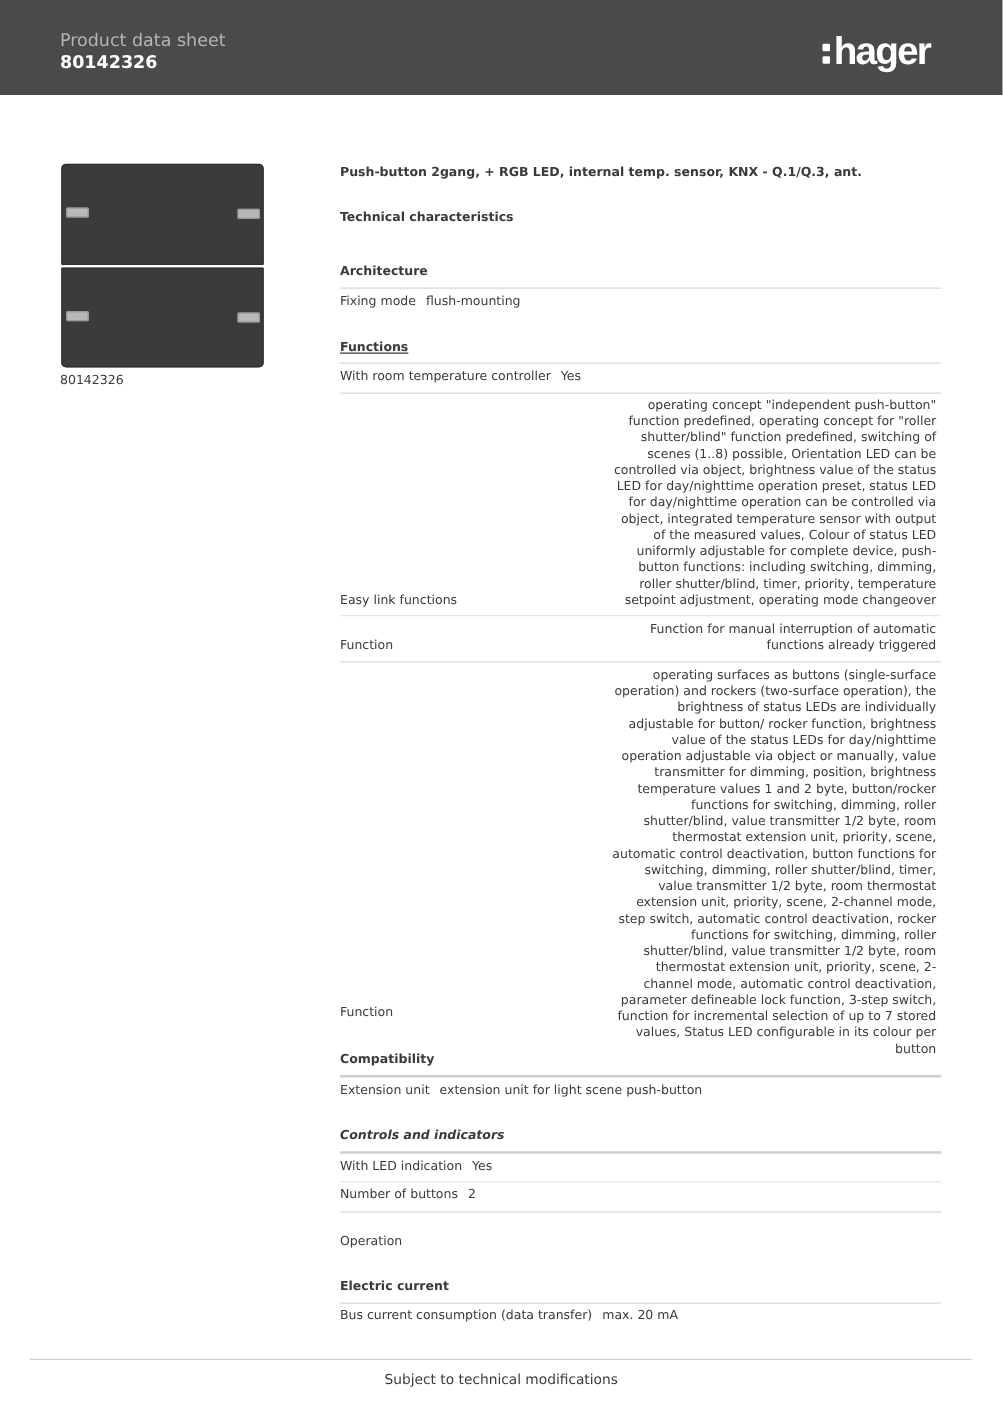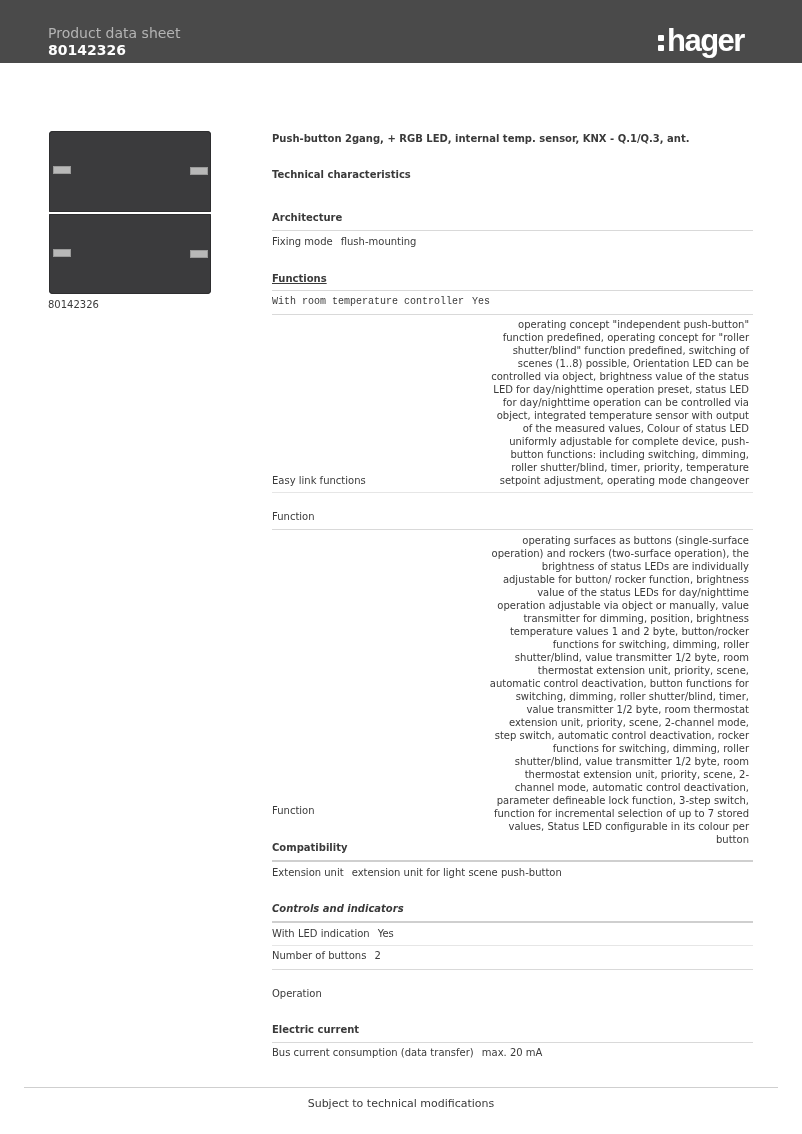--- a/index.html
+++ b/index.html
@@ -3,21 +3,21 @@
 <meta charset="utf-8">
 <style>
   html, body { margin: 0; padding: 0; }
   body {
     width: 802px; height: 1134px; position: relative; overflow: hidden;
     background: #ffffff;
     font-family: "DejaVu Sans", sans-serif;
     color: #3a3a3a;
   }
   .header {
-    position: absolute; left: 0; top: 0; width: 802px; height: 63px;
+    position: absolute; left: 0; top: 0; width: 802px; height: 76px;
     background: #4a4a4a;
   }
   .header .doc-type {
     position: absolute; left: 48px; top: 25px;
     font-size: 14px; color: #b4b4b4; font-weight: normal;
   }
   .header .doc-number {
     position: absolute; left: 48px; top: 42px;
     font-size: 14px; color: #ffffff; font-weight: bold;
   }
@@ -104,33 +104,34 @@
   <div class="subtitle">Technical characteristics</div>
 
   <div class="section-title" style="top:212px;">Architecture</div>
   <div class="rule" style="top:230px;"></div>
   <div class="row inline" style="top:235px;">
     <span class="lbl">Fixing mode</span><span class="val">flush-mounting</span>
   </div>
 
   <div class="section-title" style="top:273px;text-decoration:underline;">Functions</div>
   <div class="rule" style="top:290px;"></div>
-  <div class="row inline" style="top:295px;font-family:Liberation Mono, monospace;">
+  <div class="row inline" style="top:295px;">
     <span class="lbl">With room temperature controller</span><span class="val">Yes</span>
   </div>
   <div class="rule" style="top:314px;"></div>
 
   <div class="row" style="top:318px; height:169px;">
     <span class="lbl">Easy link functions</span>
     <div class="val-right" style="width:262px;">operating concept "independent push-button" function predefined, operating concept for "roller shutter/blind" function predefined, switching of scenes (1..8) possible, Orientation LED can be controlled via object, brightness value of the status LED for day/nighttime operation preset, status LED for day/nighttime operation can be controlled via object, integrated temperature sensor with output of the measured values, Colour of status LED uniformly adjustable for complete device, push-button functions: including switching, dimming, roller shutter/blind, timer, priority, temperature setpoint adjustment, operating mode changeover</div>
   </div>
   <div class="rule light" style="top:492px;"></div>
 
   <div class="row" style="top:497px; height:26px;">
     <span class="lbl">Function</span>
+    <div class="val-right" style="width:240px;">Function for manual interruption of automatic functions already triggered</div>
   </div>
   <div class="rule" style="top:529px;"></div>
 
   <div class="row" style="top:534px; height:283px;">
     <span class="lbl">Function</span>
     <div class="val-right" style="width:262px;">operating surfaces as buttons (single-surface operation) and rockers (two-surface operation), the brightness of status LEDs are individually adjustable for button/ rocker function, brightness value of the status LEDs for day/nighttime operation adjustable via object or manually, value transmitter for dimming, position, brightness temperature values 1 and 2 byte, button/rocker functions for switching, dimming, roller shutter/blind, value transmitter 1/2 byte, room thermostat extension unit, priority, scene, automatic control deactivation, button functions for switching, dimming, roller shutter/blind, timer, value transmitter 1/2 byte, room thermostat extension unit, priority, scene, 2-channel mode, step switch, automatic control deactivation, rocker functions for switching, dimming, roller shutter/blind, value transmitter 1/2 byte, room thermostat extension unit, priority, scene, 2-channel mode, automatic control deactivation, parameter defineable lock function, 3-step switch, function for incremental selection of up to 7 stored values, Status LED configurable in its colour per button</div>
   </div>
 
   <div class="section-title" style="top:842px;">Compatibility</div>
   <div class="rule" style="top:860px; height:2px; background:#cfcfcf;"></div>

